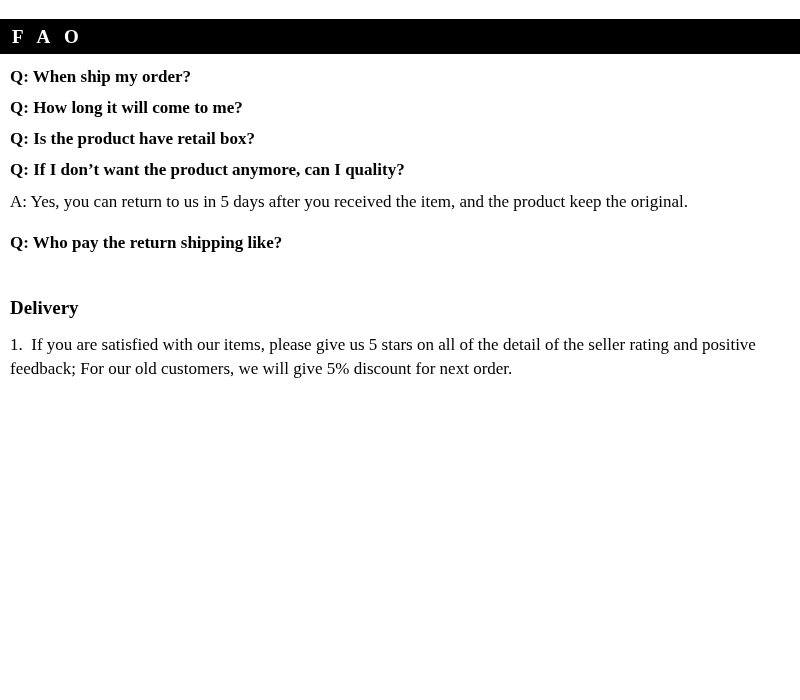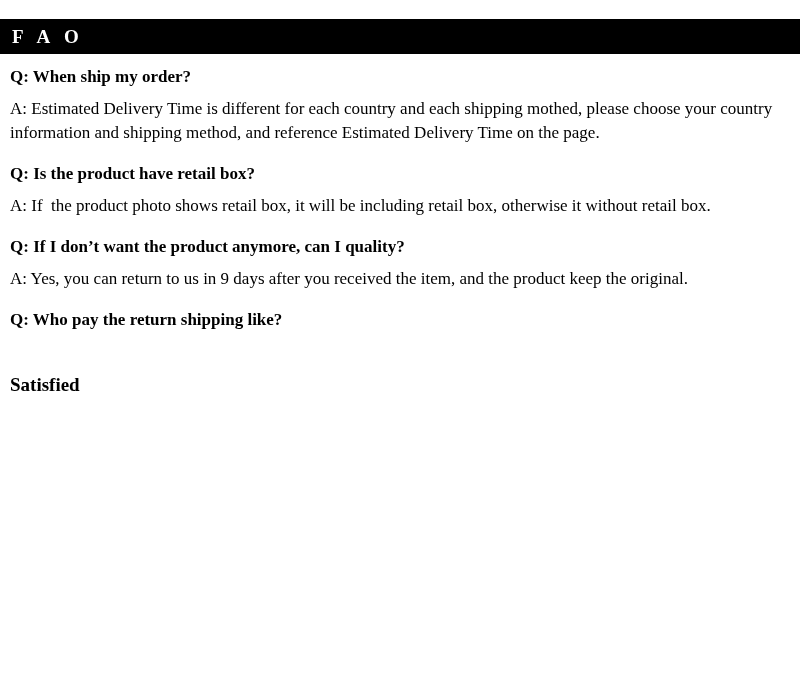--- a/index.html
+++ b/index.html
@@ -101,37 +101,37 @@
     <div class="title-bar-text">F A O</div>
   </div>
 
   <div class="content">
 
     <div class="qa-block">
       <p class="q-line">Q: When ship my order?</p>
     </div>
 
     <div class="qa-block">
-      <p class="a-line">A: Estimated Delivery Time is different for each country and each shipping mothed, please choose your country information and shipping method, and reference Estimated Delivery Time on the page.</p>
+      <p class="q-line">Q: How long it will come to me?</p>
     </div>
 
     <div class="qa-block">
       <p class="q-line">Q: Is the product have retail box?</p>
-      <p class="a-line">A: If  the product photo shows retail box, it will be including retail box, otherwise it without retail box.</p>
     </div>
 
     <div class="qa-block">
       <p class="q-line">Q: If I don’t want the product anymore, can I quality?</p>
-      <p class="a-line">A: Yes, you can return to us in 9 days after you received the item, and the product keep the original.</p>
+      <p class="a-line">A: Yes, you can return to us in 5 days after you received the item, and the product keep the original.</p>
     </div>
 
     <div class="qa-block">
       <p class="q-line">Q: Who pay the return shipping like?</p>
     </div>
 
     <div class="section-gap"></div>
 
     <div class="para-block">
-      <p class="section-heading">Satisfied</p>
+      <p class="section-heading">Delivery</p>
+      <p class="para">1.  If you are satisfied with our items, please give us 5 stars on all of the detail of the seller rating and positive feedback; For our old customers, we will give 5% discount for next order.</p>
     </div>
 
   </div>
 </div>
 
 </body></html>

